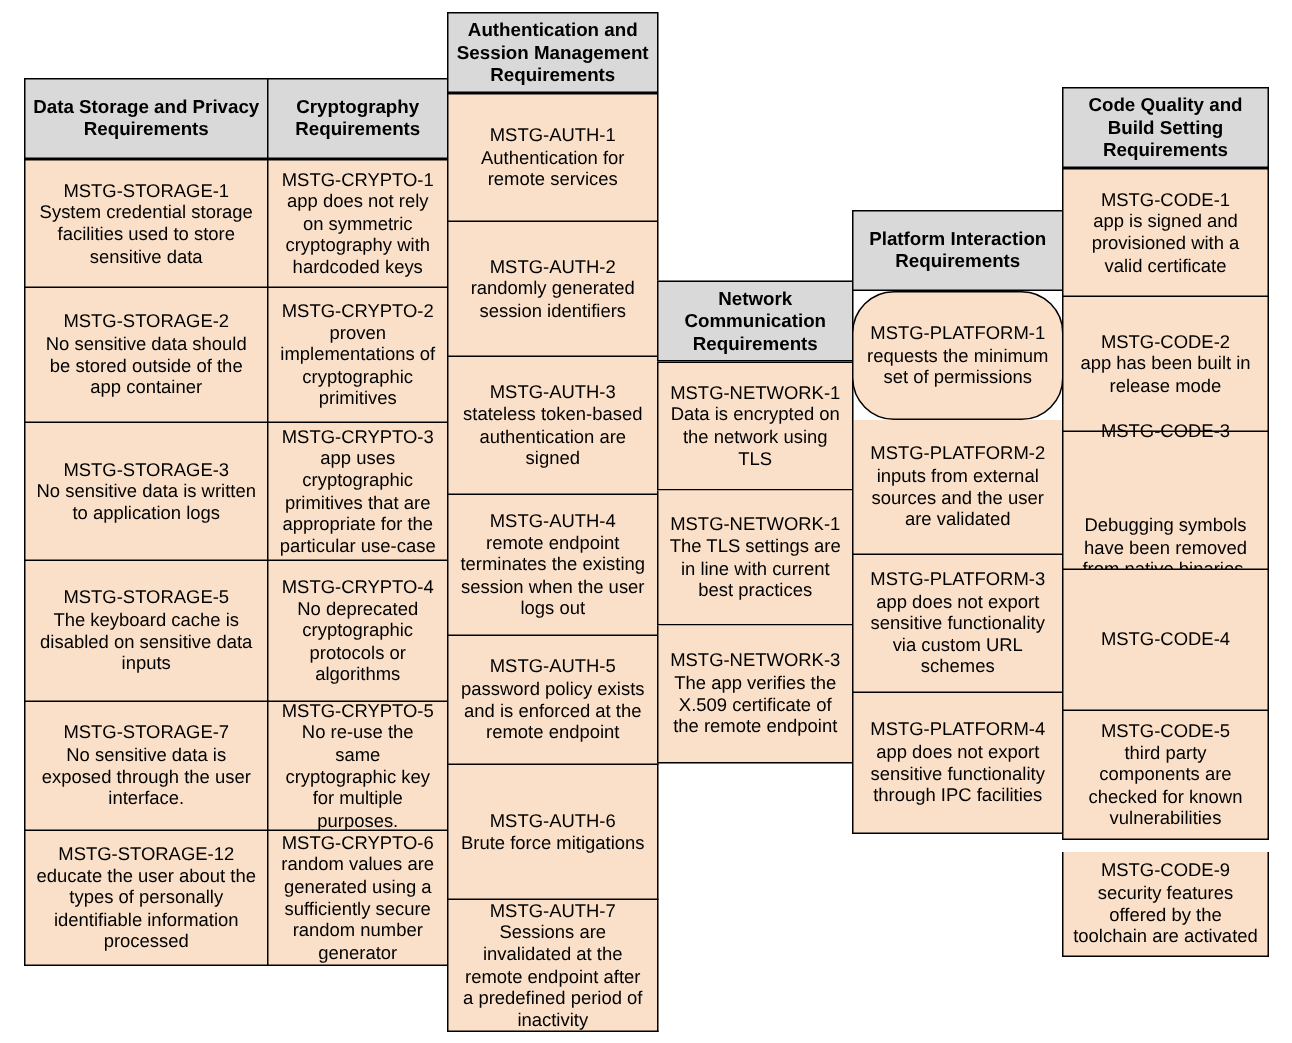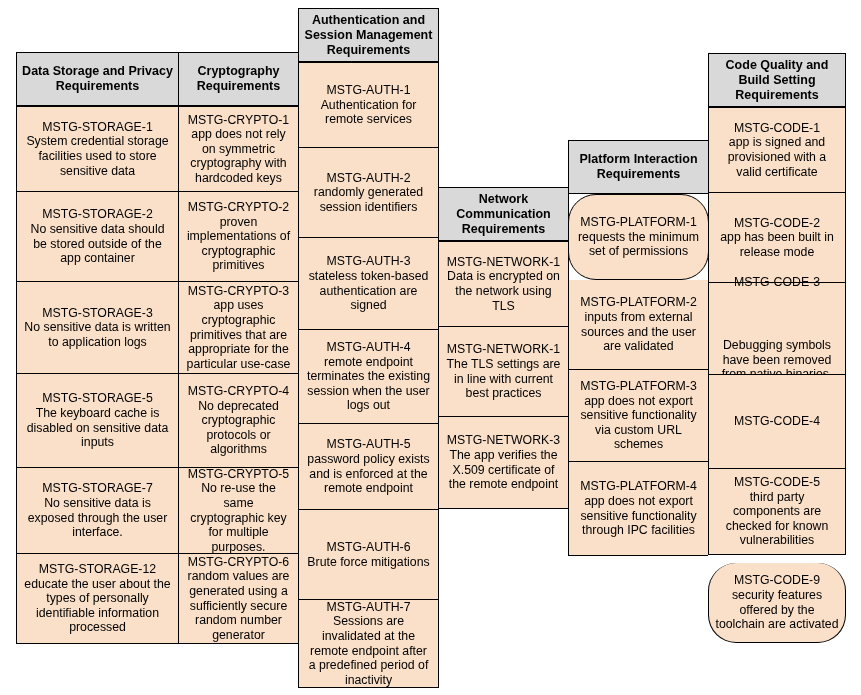--- a/index.html
+++ b/index.html
@@ -213,18 +213,18 @@
         <span class="cell-desc">Debugging symbols have been removed from native binaries.</span>
       </div>
       <div class="cell" style="height: 94px;">
         <span class="cell-id">MSTG-CODE-4</span>
       </div>
       <div class="cell" style="height: 86px;">
         <span class="cell-id">MSTG-CODE-5</span>
         <span class="cell-desc">third party components are checked for known vulnerabilities</span>
       </div>
       <div class="cell empty" style="height: 8px;"></div>
-      <div class="cell" style="height: 80px; border-radius: 28px;">
+      <div class="cell" style="height: 70px;">
         <span class="cell-id">MSTG-CODE-9</span>
         <span class="cell-desc">security features offered by the toolchain are activated</span>
       </div>
     </div>
   </div>
 
 </body></html>

